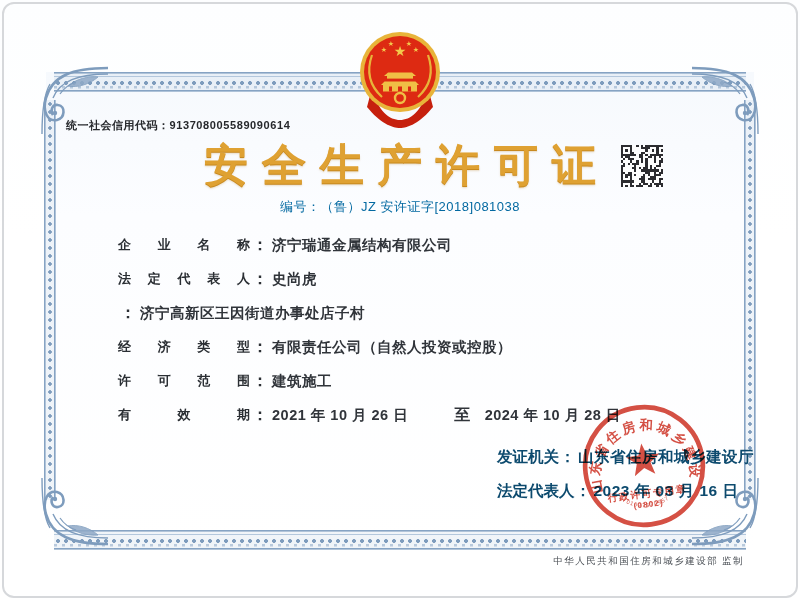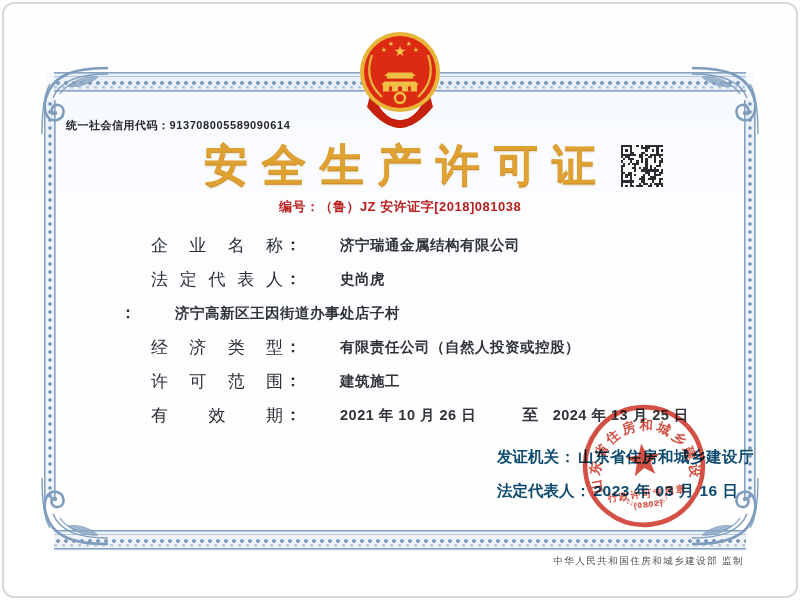--- a/index.html
+++ b/index.html
@@ -41,27 +41,27 @@
   .credit-line .num{font-weight:600;letter-spacing:.6px;}
 
   .title{position:absolute;left:0;right:0;top:136px;text-align:center;
     font-size:44px;font-weight:800;letter-spacing:14px;text-indent:14px;
     color:#dfa132;text-shadow:0 1px 0 #c8891f,0 2px 2px rgba(180,120,20,.25);}
 
   .qr{position:absolute;left:621px;top:145px;width:42px;height:42px;display:grid;
     grid-template-columns:repeat(19,1fr);grid-auto-rows:1fr;background:#fdfdfd;}
   .qr i{display:block;} .qr i.d{background:#2c2c30;}
 
-  .serial-line{position:absolute;left:0;right:0;top:198px;text-align:center;font-size:13px;font-weight:700;color:#b91c1c;letter-spacing:.5px;}
+  .serial-line{position:absolute;left:0;right:0;top:198px;text-align:center;font-size:13px;font-weight:400;color:#0369a1;letter-spacing:.5px;}
 
   .fields{position:absolute;left:118px;top:228px;}
   .frow{height:34px;display:flex;align-items:center;}
-  .flabel{display:inline-block;width:132px;font-size:17px;font-weight:400;color:#2b2f34;text-align:justify;text-align-last:justify;margin-left:33px;}
+  .flabel{display:inline-block;width:132px;font-size:13px;font-weight:700;color:#2b2f34;text-align:justify;text-align-last:justify;}
   .fcolon{font-size:16px;font-weight:700;margin:0 4px 0 2px;}
-  .fvalue{font-size:14.5px;font-weight:600;color:#30343a;letter-spacing:.5px;margin-left:35px;}
+  .fvalue{font-size:14.5px;font-weight:600;color:#30343a;letter-spacing:.5px;}
   .fvalue .sep{display:inline-block;margin:0 14px 0 46px;font-size:16px;font-weight:700;}
 
   .issue{position:absolute;left:497px;top:440px;z-index:2;}
   .irow{height:34px;display:flex;align-items:center;font-size:15.5px;font-weight:700;color:#0c4a6e;}
   .irow .fcolon{font-size:15px;margin:0 3px 0 1px;}
   .ivalue{font-weight:700;letter-spacing:.5px;}
 
   .seal{position:absolute;left:580px;top:402px;width:128px;height:128px;z-index:5;
     transform:rotate(-7deg);opacity:.88;mix-blend-mode:multiply;}
 
@@ -529,21 +529,21 @@
   </div>
   <div class="frow">
     <span class="flabel">许可范围</span>
       <span class="fcolon">：</span>
     <span class="fvalue">建筑施工</span>
   </div>
   <div class="frow">
     <span class="flabel">有效期</span>
       <span class="fcolon">：</span>
     <span class="fvalue">
-      <span>2021 年 10 月 26 日</span><span class="sep">至</span><span>2024 年 13 月 25 日</span>
+      <span>2021 年 10 月 26 日</span><span class="sep">至</span><span>2024 年 10 月 28 日</span>
     </span>
   </div>
 </div>
 
 <div class="issue">
   <div class="irow">
     <span>发证机关</span>
       <span class="fcolon">：</span>
     <span class="ivalue">山东省住房和城乡建设厅</span>
   </div>

